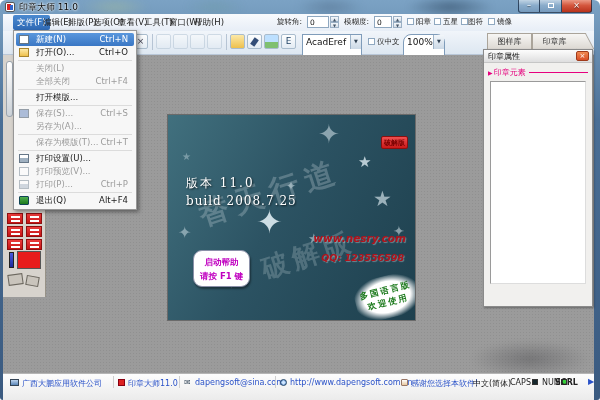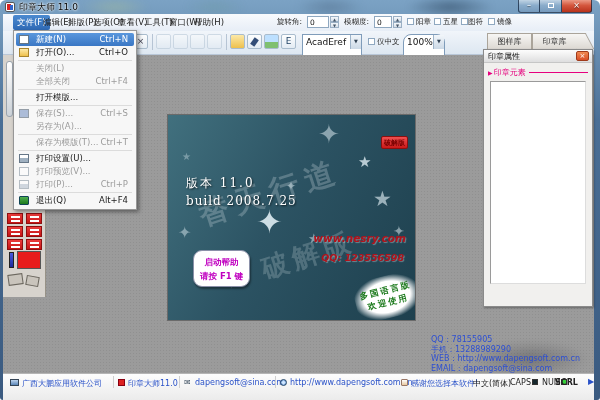--- a/index.html
+++ b/index.html
@@ -260,27 +260,20 @@
     </div>
     <div class="panel-section">
       <span class="sarr">▶</span>
       <span>印章元素</span>
       <span class="sline"></span>
     </div>
     <div class="panel-list"></div>
   </div>
 
   <div class="smudge"></div>
-  <div class="contact">
-    <div>QQ：78155905</div>
-    <div>手机：13288989290</div>
-    <div>WEB：http://www.dapengsoft.com.cn</div>
-    <div>EMAIL：dapengsoft@sina.com</div>
-    <div>大鹏软件公司 二零零八年八月</div>
-  </div>
 
   <div class="menu">
     <div class="mi sel">
       <span class="mico ico-doc"></span>
       <span>新建(N)</span>
       <span class="mshort">Ctrl+N</span>
     </div>
     <div class="mi">
       <span class="mico ico-folder"></span>
       <span>打开(O)...</span>

